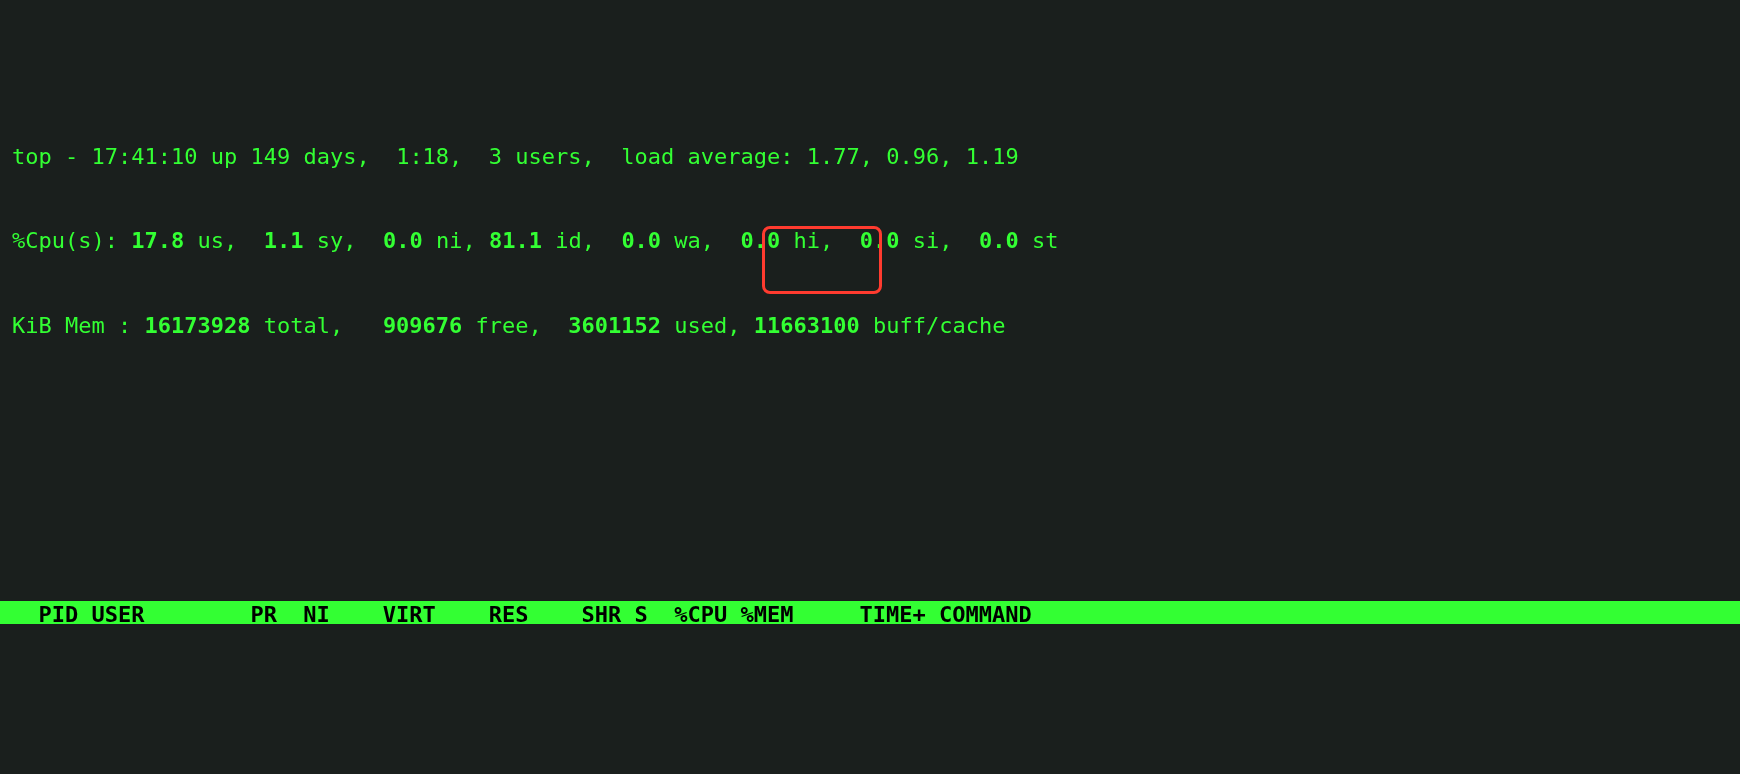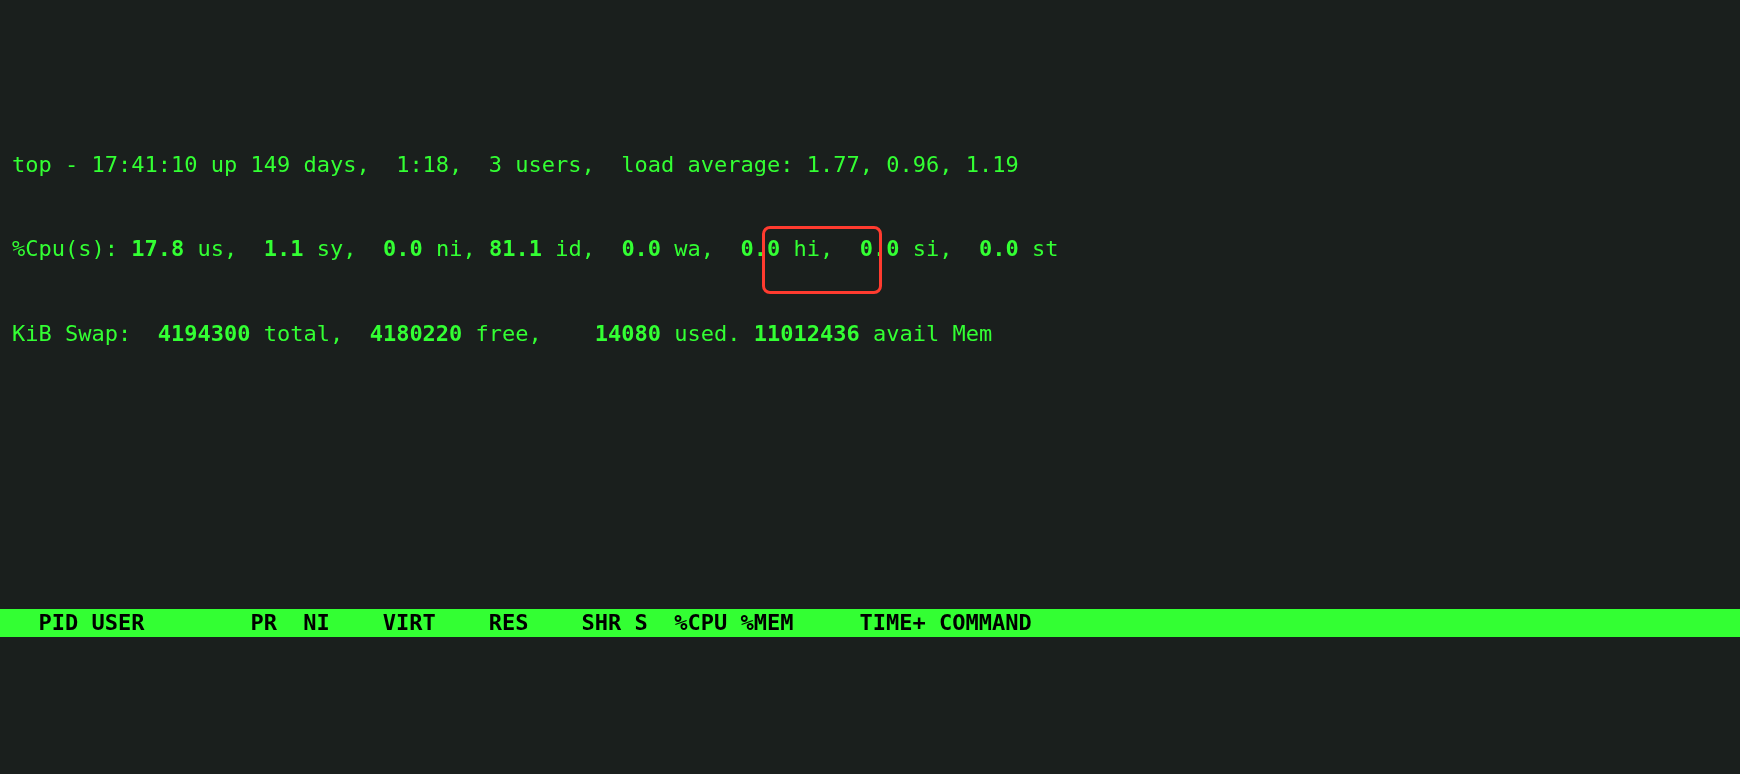--- a/index.html
+++ b/index.html
@@ -15,22 +15,22 @@
   html, body {
     margin: 0; padding: 0;
     background: var(--bg);
     color: var(--fg);
     font-family: var(--font);
     font-size: 22px;
     line-height: 1.28;
   }
   .screen {
     width: 1740px;
-    height: 774px;
-    padding-top: 10px;
+    height: 624px;
+    padding-top: 2px;
     white-space: pre;
     position: relative;
     overflow: hidden;
   }
   .summary {
     padding: 0 12px 10px 12px;
   }
   .line span.b { font-weight: bold; }
   .spacer { height: 26px; }
   .header-row {
@@ -61,21 +61,21 @@
   }
 </style>
 </head>
 <body>
 
 <div class="screen">
 
   <div class="summary">
     <div class="line"><span>top - </span><span>17:41:10</span><span> up 149 days,  1:18,  </span><span>3</span><span> users,  load average: </span><span>1.77, 0.96, 1.19</span></div>
     <div class="line"><span>%Cpu(s): </span><span class="b">17.8</span><span> us,  </span><span class="b">1.1</span><span> sy,  </span><span class="b">0.0</span><span> ni, </span><span class="b">81.1</span><span> id,  </span><span class="b">0.0</span><span> wa,  </span><span class="b">0.0</span><span> hi,  </span><span class="b">0.0</span><span> si,  </span><span class="b">0.0</span><span> st</span></div>
-    <div class="line"><span>KiB Swap: </span><span class="b"> 4194300</span><span> total,  </span><span class="b">4180220</span><span> free,    </span><span class="b">14080</span><span> used. </span><span class="b">11012436</span><span> avail Mem</span></div>
+    <div class="line"><span>KiB Mem : </span><span class="b">16173928</span><span> total,   </span><span class="b">909676</span><span> free,  </span><span class="b">3601152</span><span> used, </span><span class="b">11663100</span><span> buff/cache</span></div>
   </div>
 
   <div class="spacer"></div>
 
   <div class="header-row"><span class="cell c-pid">  PID</span><span class="cell c-sp"> </span><span class="cell c-user">USER     </span><span class="cell c-pr">   PR</span><span class="cell c-ni">  NI</span><span class="cell c-virt">    VIRT</span><span class="cell c-res">    RES</span><span class="cell c-shr">    SHR</span><span class="cell c-s"> S</span><span class="cell c-cpu">  %CPU</span><span class="cell c-mem"> %MEM</span><span class="cell c-time">     TIME+</span><span class="cell c-cmd">COMMAND</span></div>
 
   
 
   <div class="highlight-box" style="left:762px;top:226px;width:120px;height:68px;"></div>
 </div>

